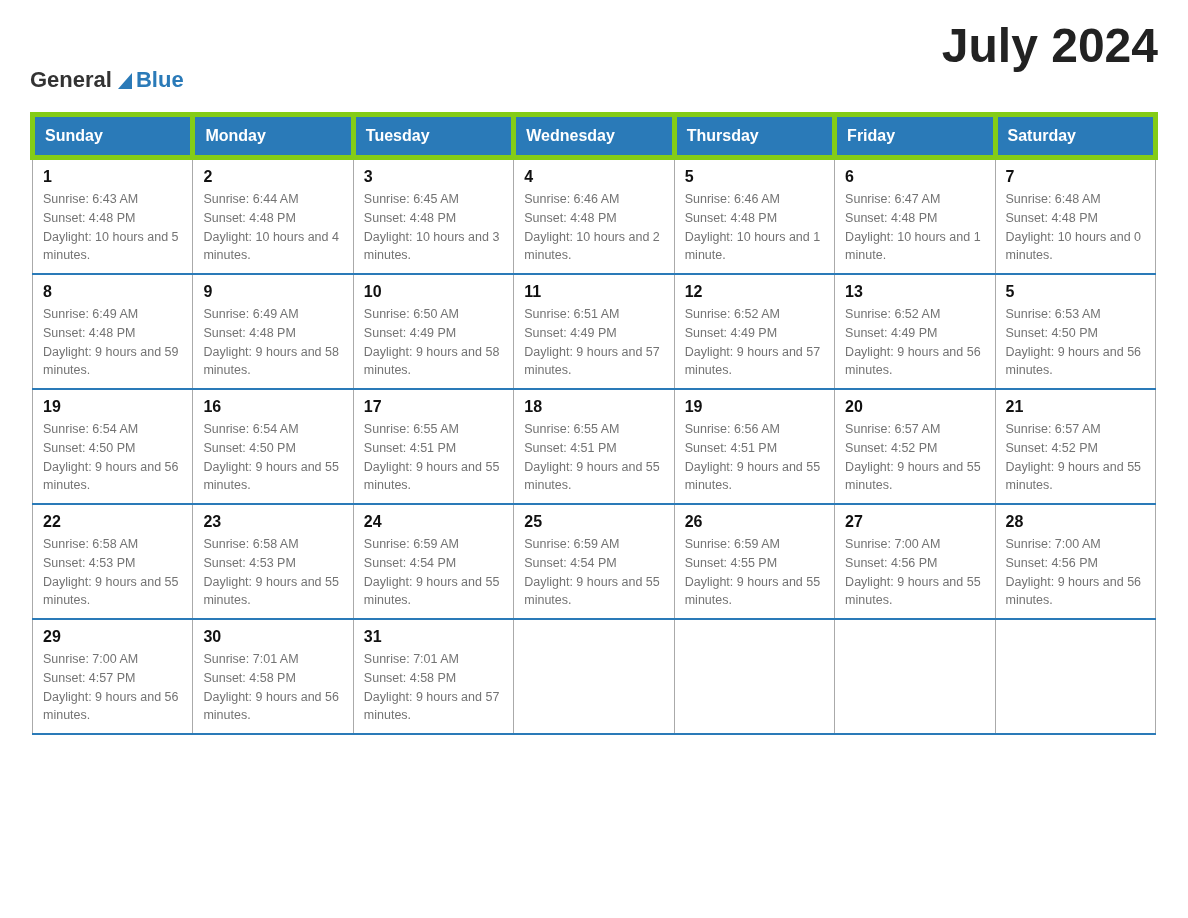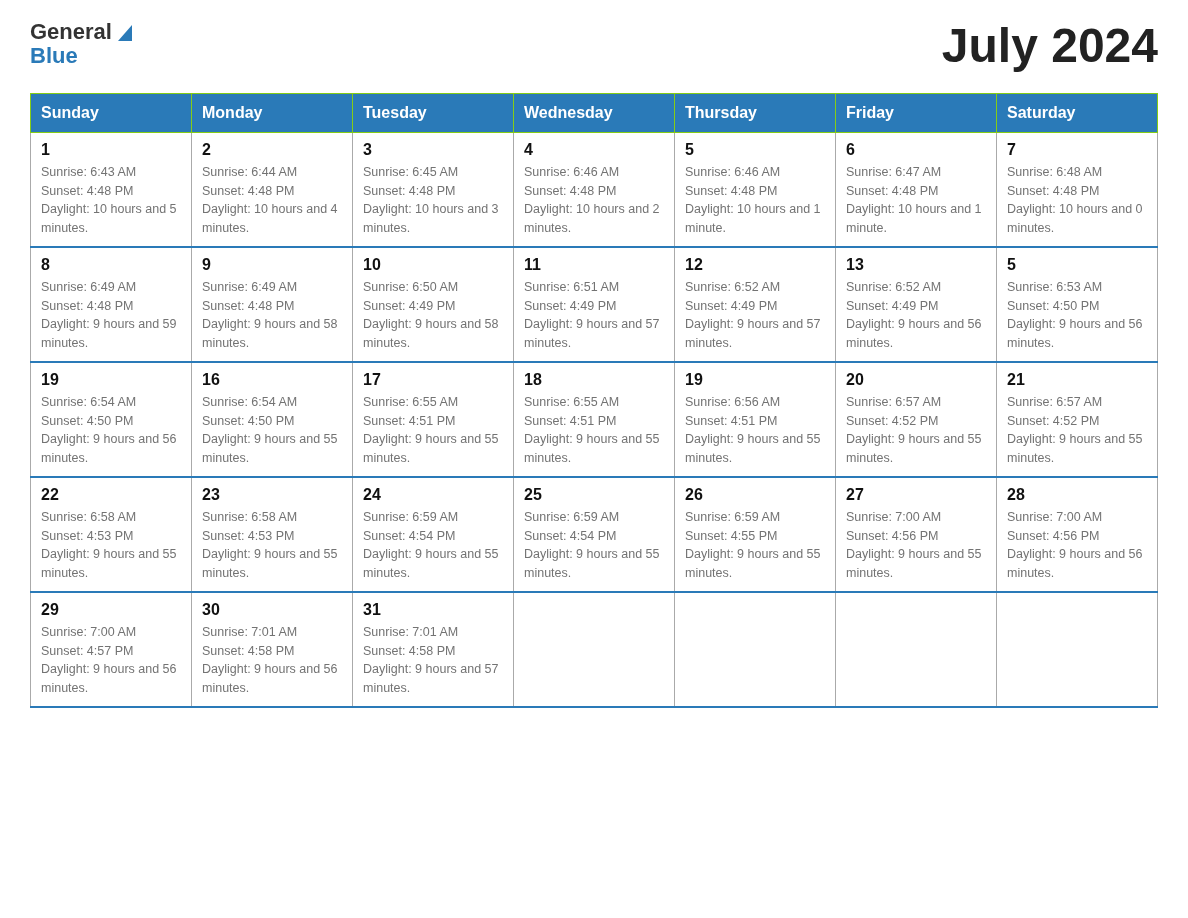--- a/index.html
+++ b/index.html
@@ -26,22 +26,23 @@
       font-weight: bold;
       color: #333;
     }
     .logo-text-blue {
       font-size: 22px;
       font-weight: bold;
       color: #2a7ab8;
     }
     .logo-wrapper {
       display: flex;
-      flex-direction: column;
+      flex-direction: row;
       line-height: 1.1;
+      margin-top: 48px;
     }
     .logo-line1 { display: flex; align-items: center; }
     .logo-line2 { display: flex; }
     .title-area {
       text-align: right;
     }
     .month-title {
       font-size: 48px;
       font-weight: bold;
       color: #222;
@@ -56,21 +57,21 @@
       border-collapse: collapse;
       table-layout: fixed;
     }
     thead th {
       background-color: #2a7ab8;
       color: white;
       font-size: 16px;
       font-weight: bold;
       padding: 10px 10px;
       text-align: left;
-      border: 1px solid #84cc16;
+      border: 5px solid #84cc16;
     }
     tbody td {
       border: 1px solid #aaa;
       vertical-align: top;
       padding: 8px 10px;
       font-size: 13px;
       color: #222;
       background: #fff;
     }
     tbody tr td {

